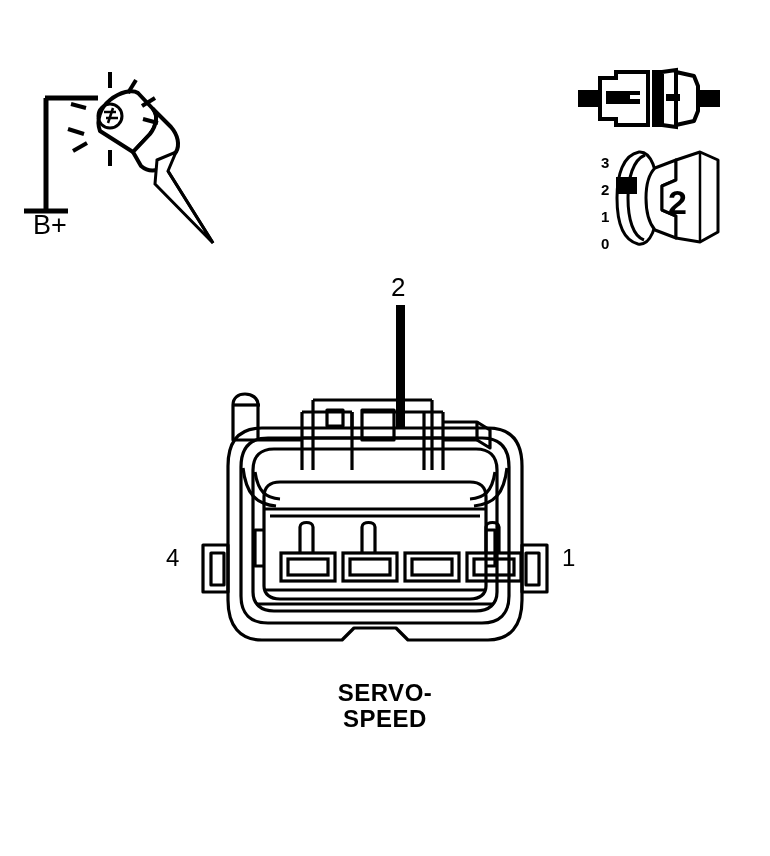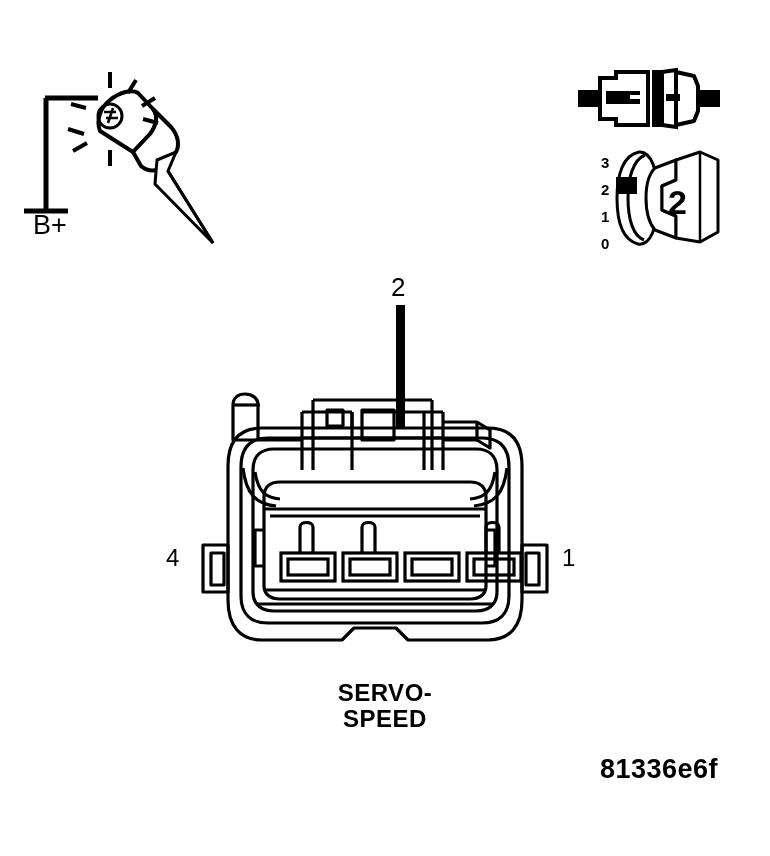--- a/index.html
+++ b/index.html
@@ -338,15 +338,14 @@
   <div class="lbl lbl-pin4">4</div>
   <div class="lbl lbl-pin1">1</div>
 
   <div class="caption cap-1">
     <span>SERVO-</span>
   </div>
   <div class="caption cap-2">
     <span>SPEED</span>
   </div>
 
-  <div class="lbl lbl-refcode">81336e6f</div>
 
 </div>
 
 </body></html>

